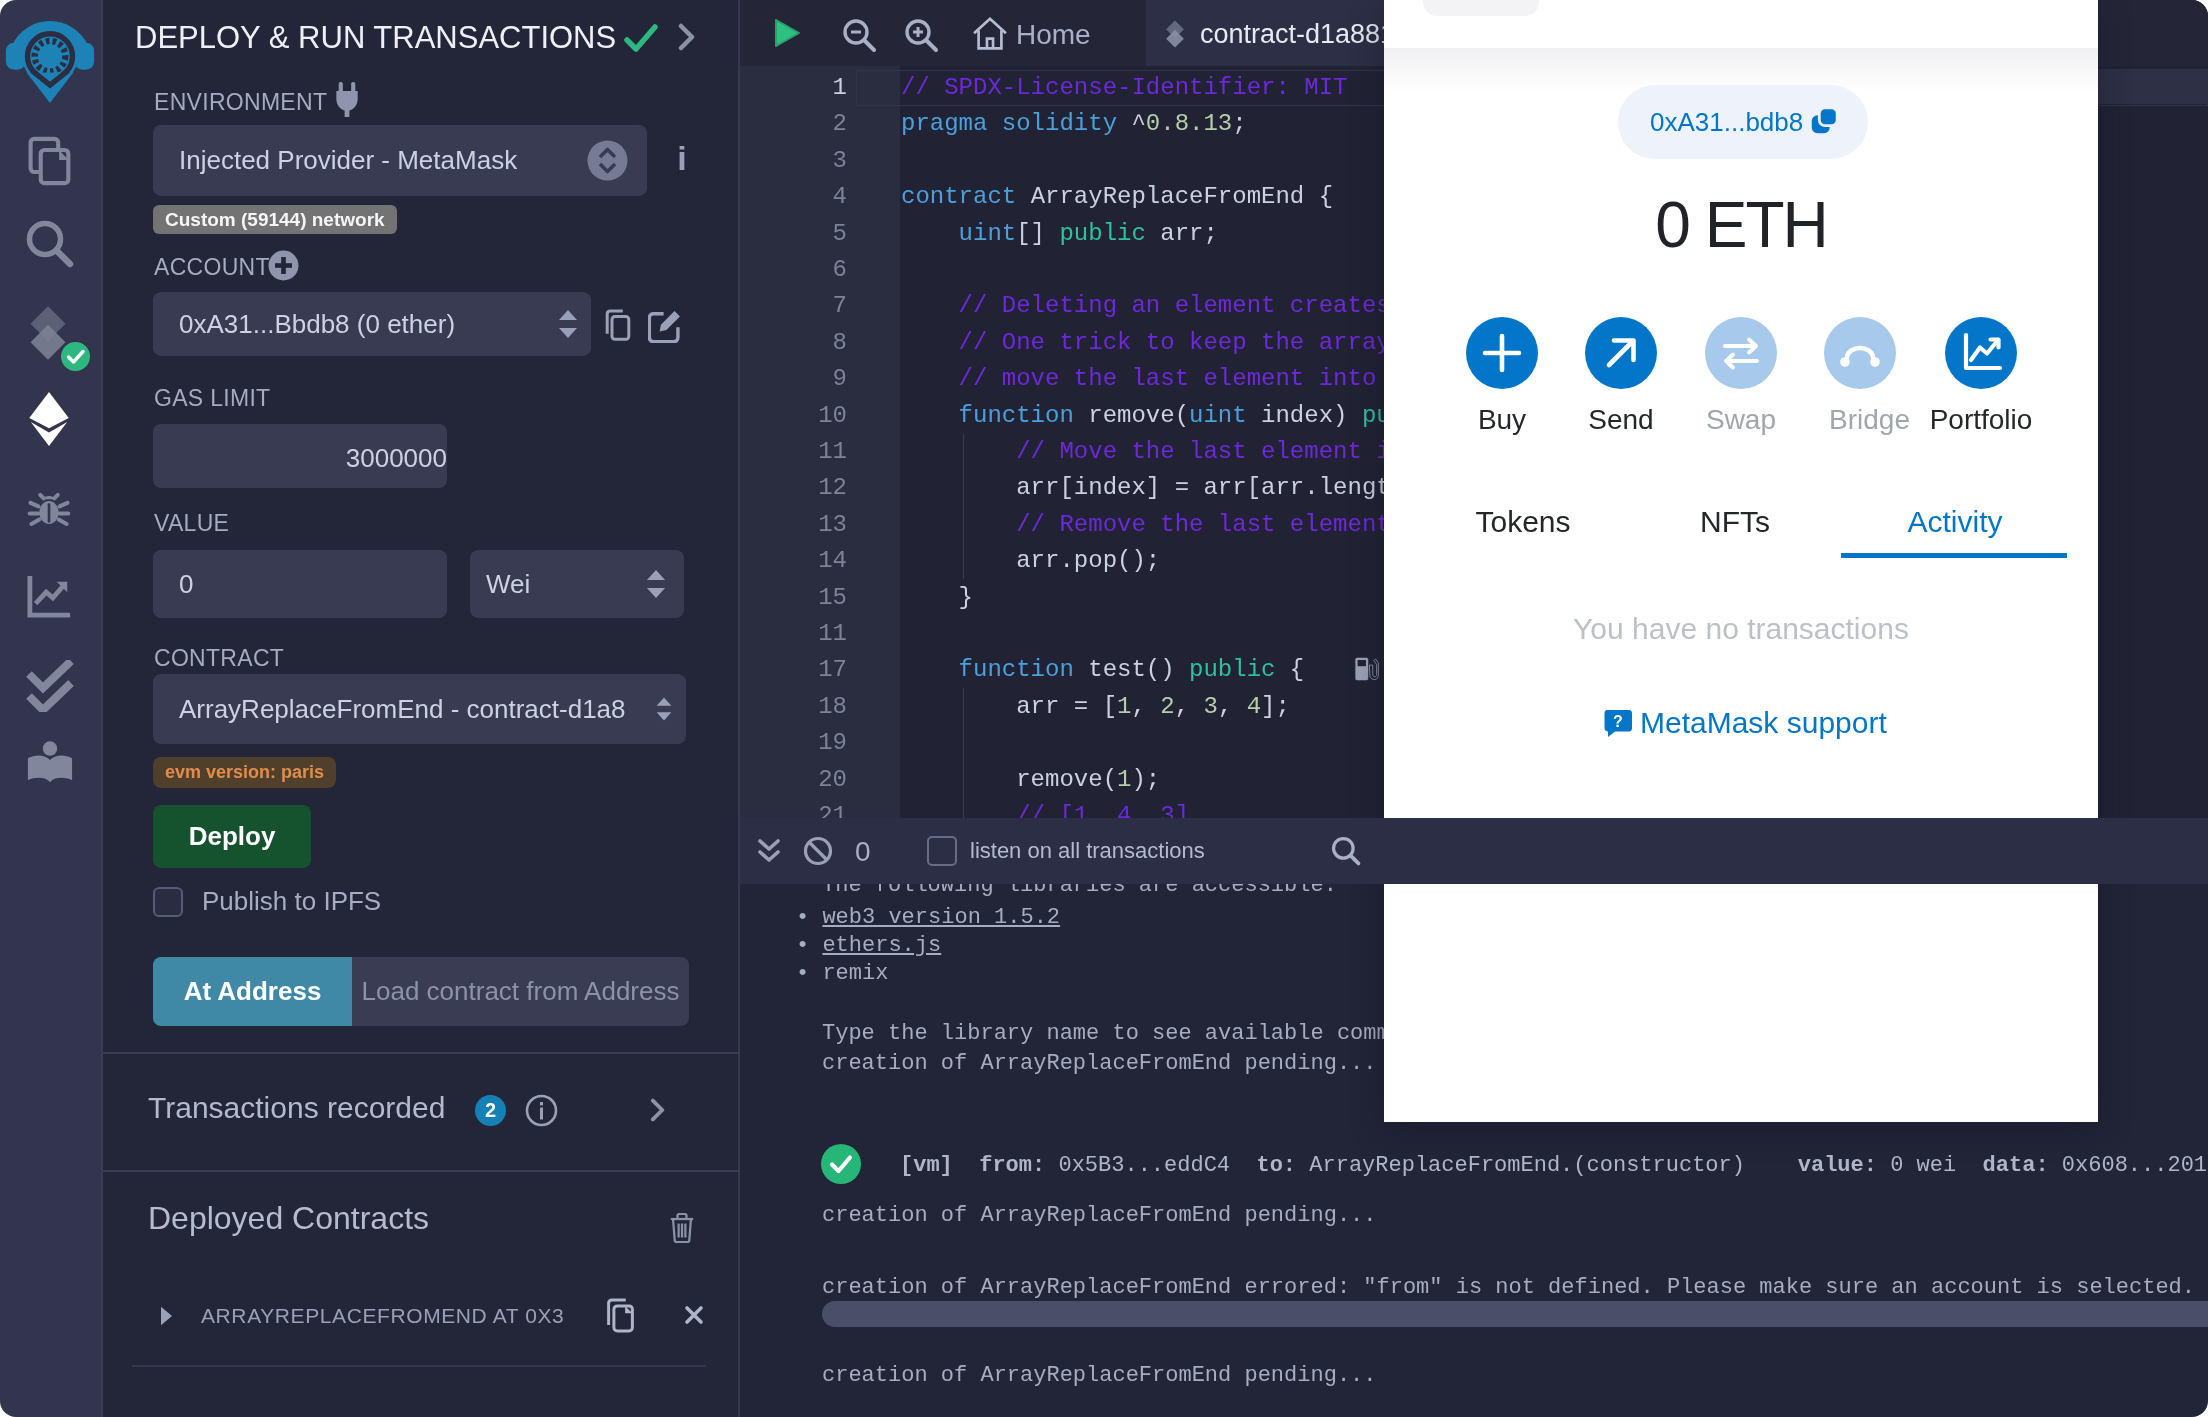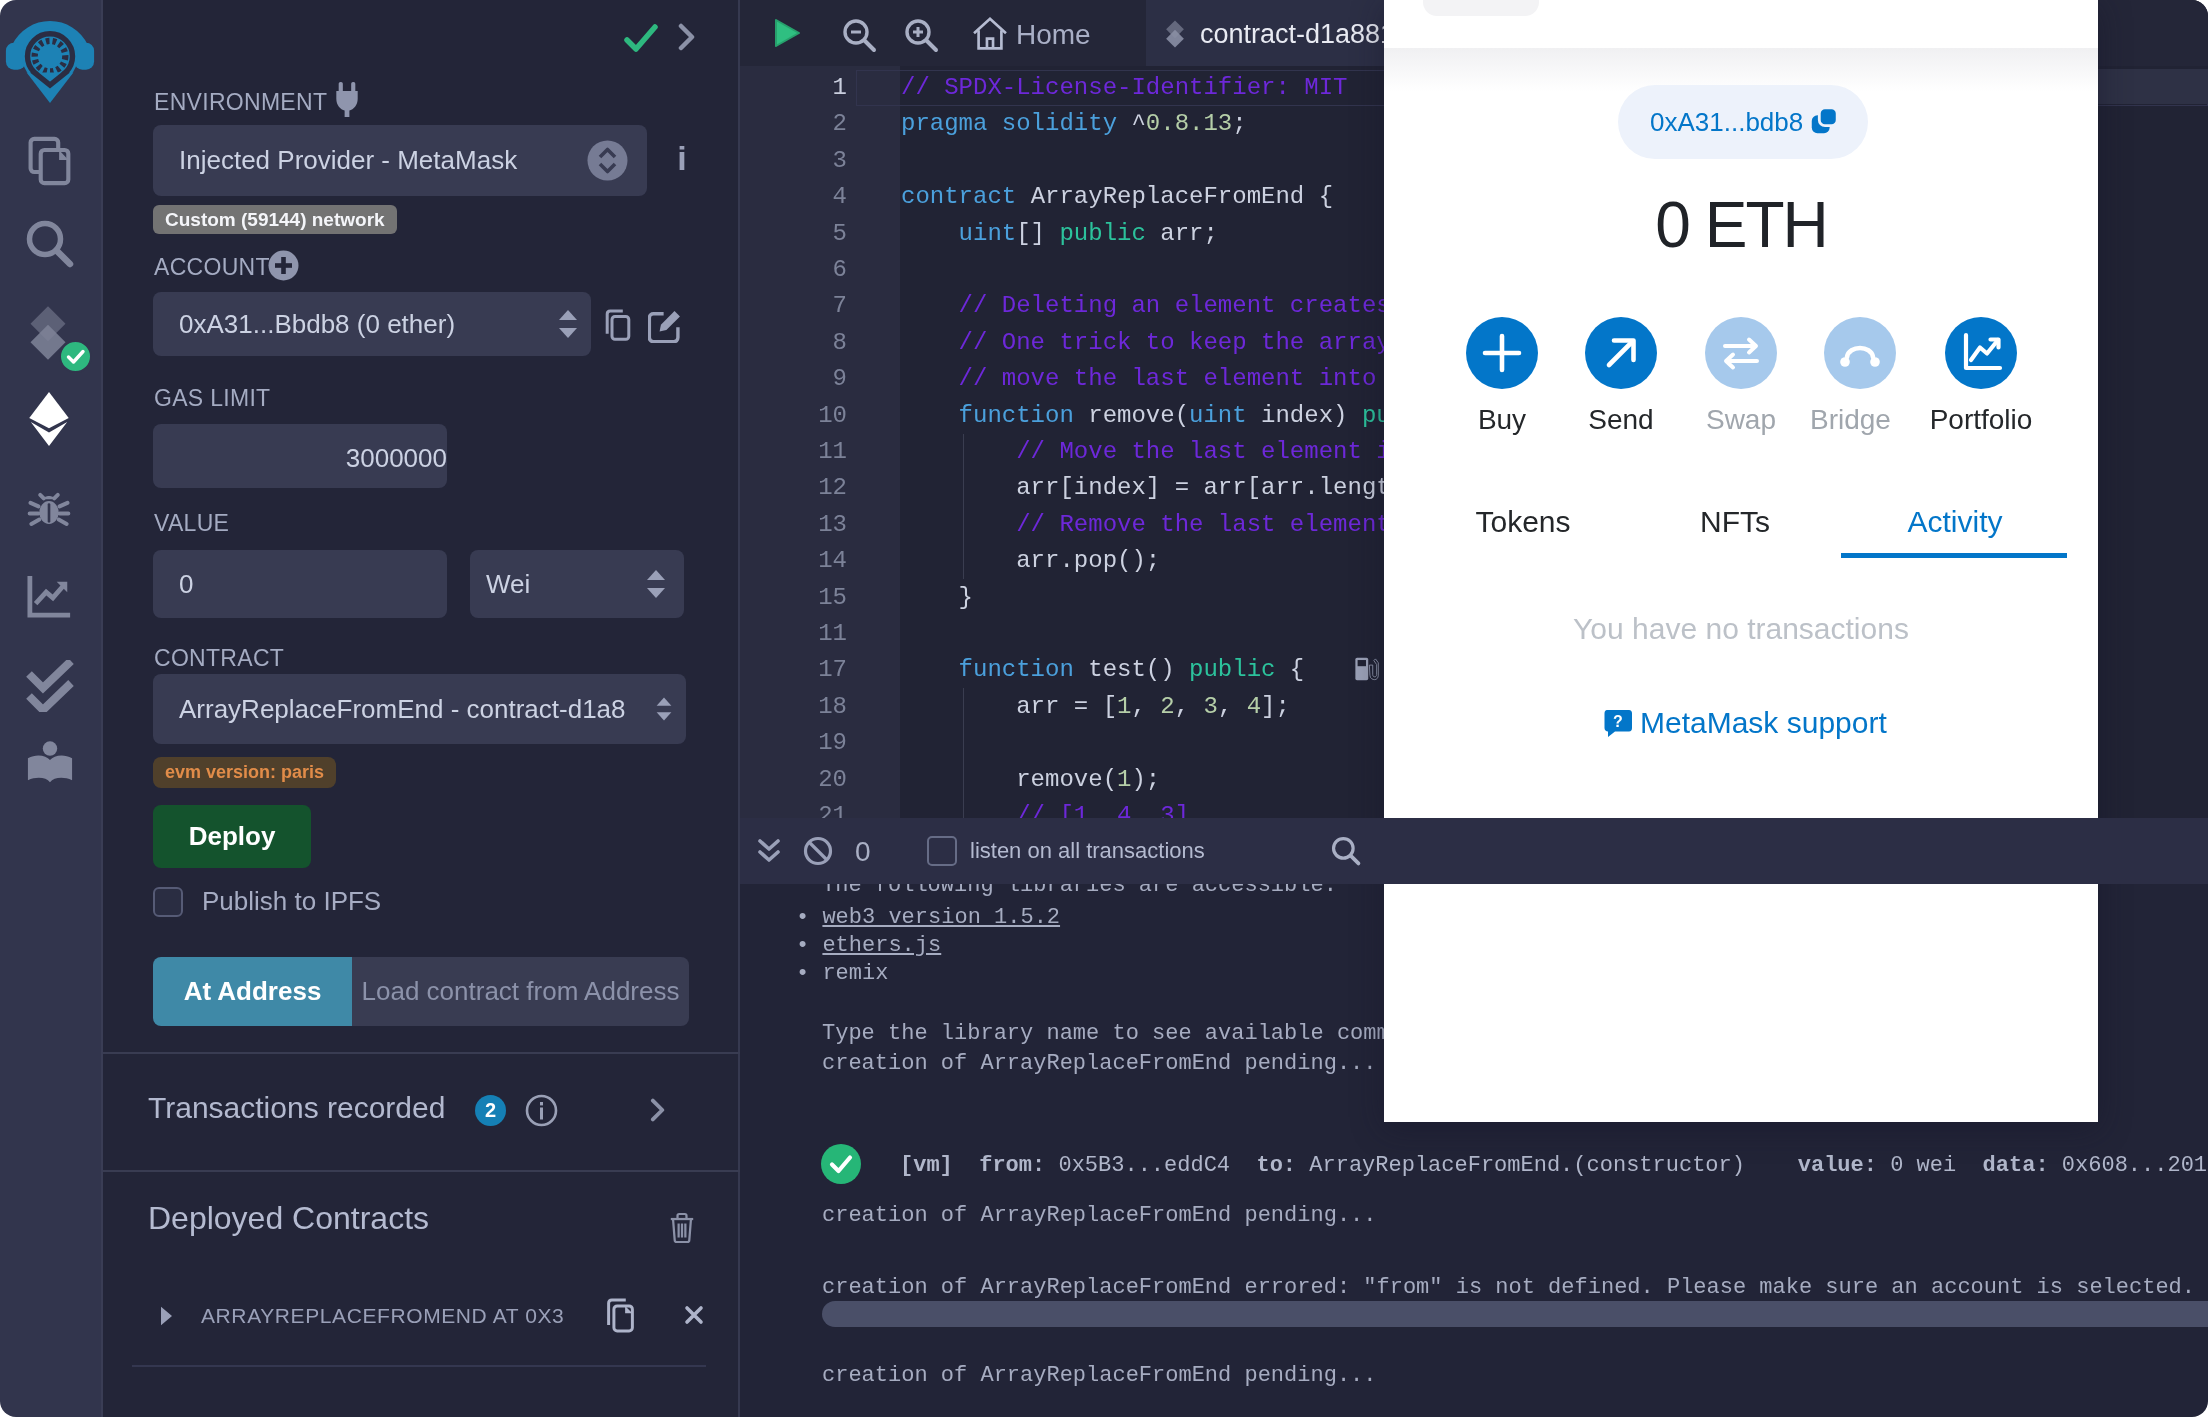--- a/index.html
+++ b/index.html
@@ -78,20 +78,21 @@
   </svg>
   <svg class="abs" style="left:25px; top:660px;" width="50" height="52" viewBox="0 0 100 104">
     <path d="M8 28 L36 56 L92 2" fill="none" stroke="#81869c" stroke-width="16"></path>
     <path d="M8 72 L36 100 L92 46" fill="none" stroke="#81869c" stroke-width="16"></path>
   </svg>
   <svg class="abs" style="left:26px; top:738px;" width="48" height="48" viewBox="0 0 100 100">
     <circle cx="50" cy="22" r="15" fill="#81869c"></circle>
     <path d="M4 42 C22 32 42 36 50 46 C58 36 78 32 96 42 L96 88 C78 80 58 82 50 92 C42 82 22 80 4 88 Z" fill="#81869c"></path>
   </svg>
 
+  <div class="abs" style="left:135px; top:20px; font-size:31px; color:#eef0f6;">DEPLOY &amp; RUN TRANSACTIONS</div>
   <svg class="abs" style="left:624px; top:24px;" width="34" height="28" viewBox="0 0 34 28">
     <path d="M3 16 L12 25 L31 3" fill="none" stroke="#2eb87f" stroke-width="5.5" stroke-linecap="round" stroke-linejoin="round"></path>
   </svg>
   <svg class="abs" style="left:678px; top:23px;" width="18" height="28" viewBox="0 0 18 28">
     <path d="M3 3 L14 14 L3 25" fill="none" stroke="#8b91a7" stroke-width="4.5" stroke-linecap="round" stroke-linejoin="round"></path>
   </svg>
 
   <div class="lbl" style="left:154px; top:89px;">ENVIRONMENT</div>
   <svg class="abs" style="left:332px; top:82px;" width="30" height="38" viewBox="0 0 100 128" fill="#8f95ad">
     <rect x="22" y="0" width="14" height="34" rx="6"></rect>
@@ -342,21 +343,21 @@
     </svg>
     <svg class="abs" style="left:561px; top:317px;" width="72" height="72" viewBox="0 0 72 72">
       <circle cx="36" cy="36" r="36" fill="#0376c9"></circle>
       <path d="M21 18 L21 51 L55 51" fill="none" stroke="#fff" stroke-width="4.2" stroke-linecap="round" stroke-linejoin="round"></path>
       <path d="M26 43 L35 30.5 L42 36.5 L53 23" fill="none" stroke="#fff" stroke-width="4.2" stroke-linecap="round" stroke-linejoin="round"></path>
       <path d="M45.5 22.5 L53.5 22.5 L53.5 30.5" fill="none" stroke="#fff" stroke-width="4.2" stroke-linecap="round" stroke-linejoin="round"></path>
     </svg>
     <div class="abs" style="left:68px; top:404px; width:100px; text-align:center; font-size:28px; color:#24272a;">Buy</div>
     <div class="abs" style="left:187px; top:404px; width:100px; text-align:center; font-size:28px; color:#24272a;">Send</div>
     <div class="abs" style="left:307px; top:404px; width:100px; text-align:center; font-size:28px; color:#a0a6ad;">Swap</div>
-    <div class="abs" style="left:426px; top:404px; width:100px; text-align:left; font-size:28px; color:#a0a6ad;">Bridge</div>
+    <div class="abs" style="left:426px; top:404px; width:100px; text-align:right; font-size:28px; color:#a0a6ad;">Bridge</div>
     <div class="abs" style="left:533px; top:404px; width:128px; text-align:center; font-size:28px; color:#24272a;">Portfolio</div>
 
     <div class="abs" style="left:48px; top:505px; width:182px; text-align:center; font-size:30px; color:#24272a;">Tokens</div>
     <div class="abs" style="left:260px; top:505px; width:182px; text-align:center; font-size:30px; color:#24272a;">NFTs</div>
     <div class="abs" style="left:480px; top:505px; width:182px; text-align:center; font-size:30px; color:#0376c9;">Activity</div>
     <div class="abs" style="left:457px; top:553px; width:226px; height:5px; background:#0376c9;"></div>
 
     <div class="abs" style="left:0; top:612px; width:714px; text-align:center; font-size:30px; color:#bcc1c8;">You have no transactions</div>
 
     <svg class="abs" style="left:219px; top:708px;" width="30" height="30" viewBox="0 0 30 30">

